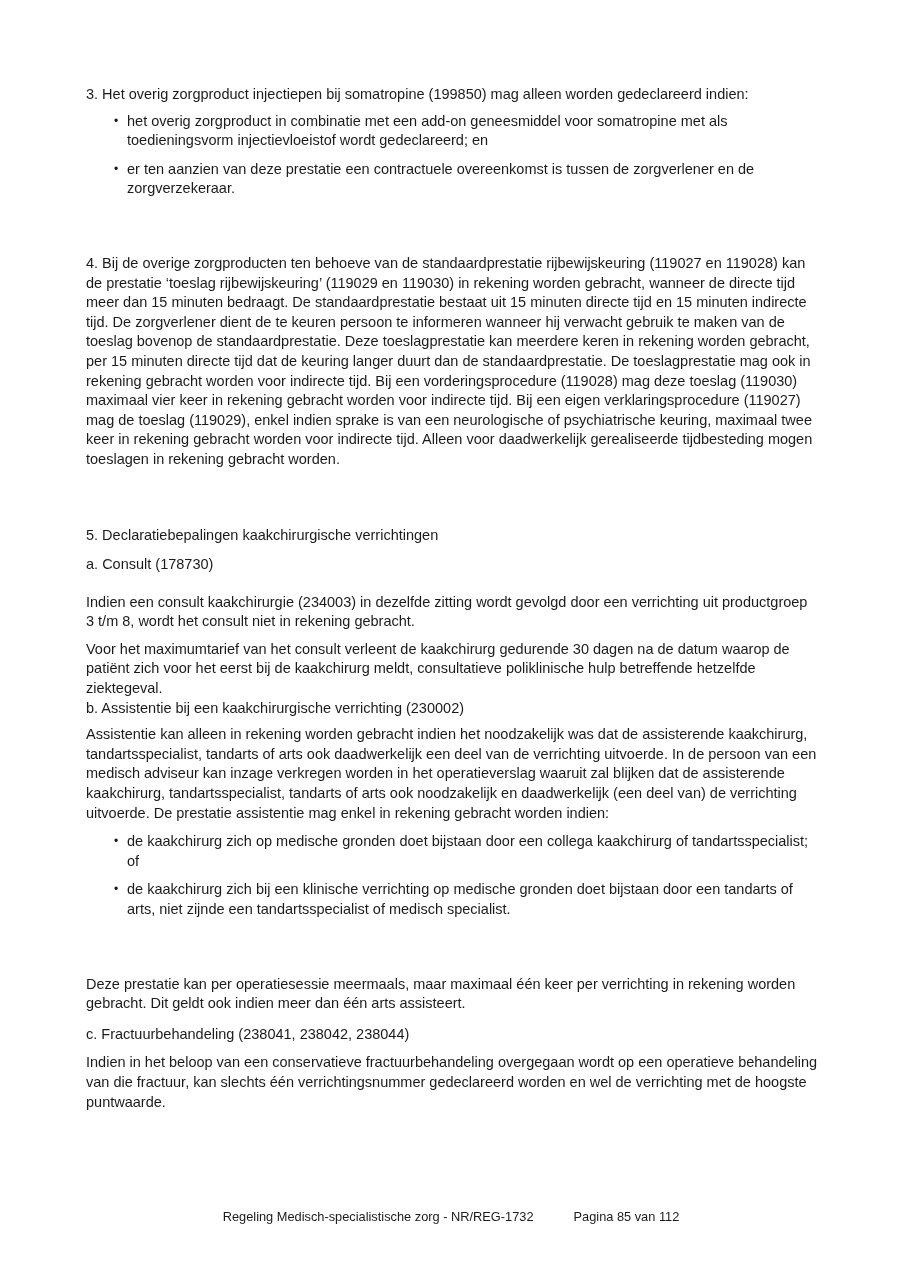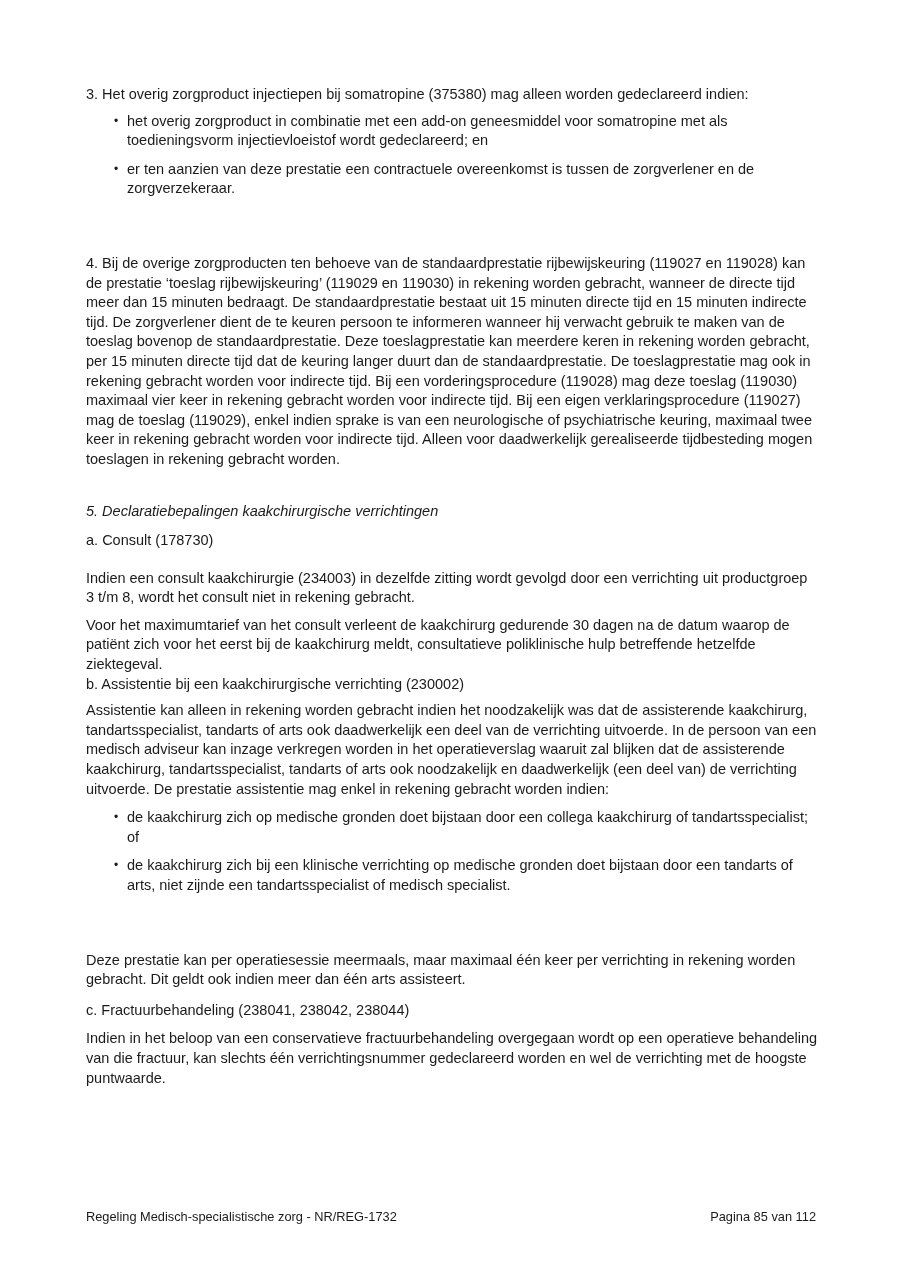--- a/index.html
+++ b/index.html
@@ -47,41 +47,41 @@
     line-height: 19.6px;
   }
   .ital { }
   .mt7  { margin-top: 7px; }
   .mt8  { margin-top: 8px; }
   .mt9  { margin-top: 9px; }
   .mt10 { margin-top: 10px; }
   .mt11 { margin-top: 11px; }
   .mt13 { }
   .mt18 { margin-top: 18px; }
-  .mt40 { margin-top: 32px; font-style: italic; }
+  .mt40 { margin-top: 56px; }
   .mt55 { margin-top: 55px; }
   .footer {
     position: absolute;
     left: 86px;
     right: 84px;
     top: 1208px;
     display: flex;
-    justify-content: space-between;
+    justify-content: center;
     font-size: 12.8px;
     line-height: 17px;
     color: #1b1b1b;
     gap: 40px;
   }
 </style>
 </head>
 <body>
 
 <div class="page">
 
-  <p class="para">3. Het overig zorgproduct injectiepen bij somatropine (375380) mag alleen worden gedeclareerd indien:</p>
+  <p class="para">3. Het overig zorgproduct injectiepen bij somatropine (199850) mag alleen worden gedeclareerd indien:</p>
 
   <ul class="blist mt7">
     <li>
       <span class="bullet-dot">•</span>
       <span>het overig zorgproduct in combinatie met een add-on geneesmiddel voor somatropine met als toedieningsvorm injectievloeistof wordt gedeclareerd; en</span>
     </li>
     <li>
       <span class="bullet-dot">•</span>
       <span>er ten aanzien van deze prestatie een contractuele overeenkomst is tussen de zorgverlener en de zorgverzekeraar.</span>
     </li>

